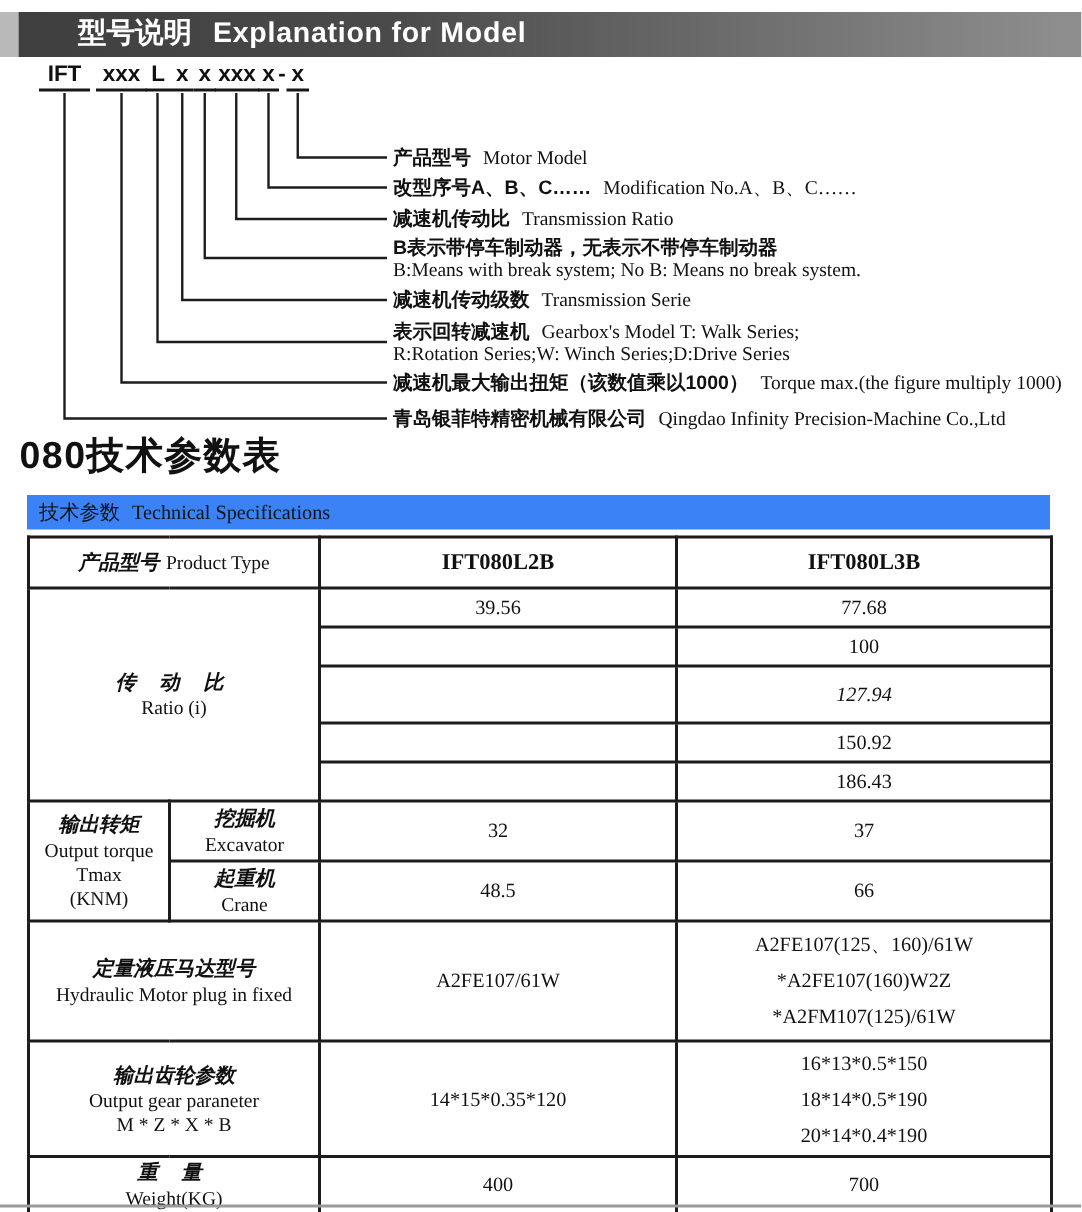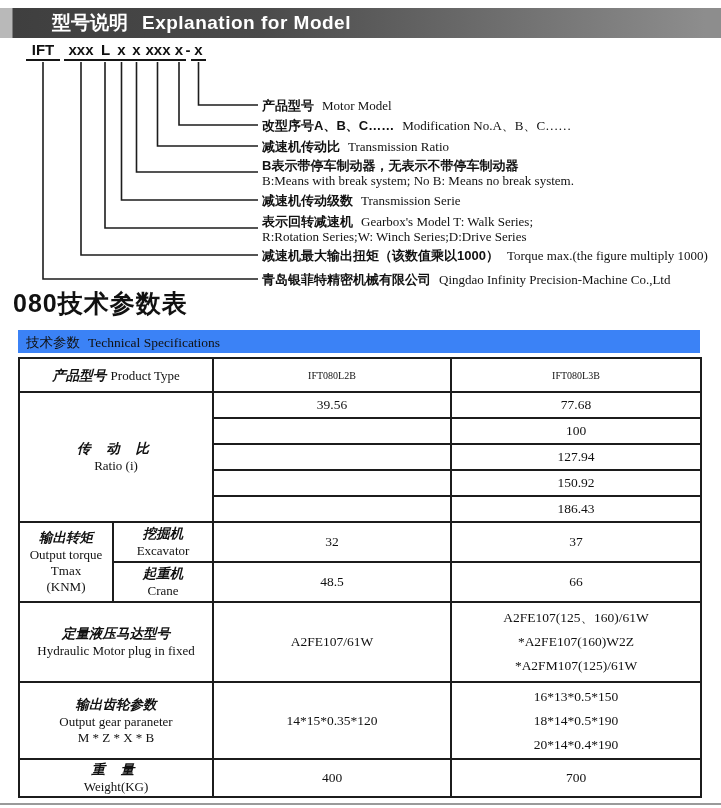--- a/index.html
+++ b/index.html
@@ -33,21 +33,21 @@
            line-height:23px;white-space:nowrap;}
   .specbar .cn{font-size:13.5px;margin-left:8px;margin-right:8px;}
   .specbar .en{font-family:"Liberation Serif","DejaVu Serif",serif;font-size:13.5px;}
 
   
   table.spec{position:absolute;top:357px;left:18px;width:682px;border-collapse:collapse;table-layout:fixed;}
   table.spec td{border:2px solid #1c1c1c;text-align:center;vertical-align:middle;padding:0;}
   .cnb{font-size:13.5px;font-weight:bold;font-style:italic;}
   .ens{font-family:"Liberation Serif","DejaVu Serif",serif;font-size:13px;font-weight:normal;}
   .val{font-family:"Liberation Serif","DejaVu Serif",serif;font-size:13.5px;}
-  .ptype{font-family:"Liberation Serif","DejaVu Serif",serif;font-size:10px;font-weight:normal;}
+  .ptype{font-family:"Liberation Serif","DejaVu Serif",serif;font-size:15px;font-weight:bold;}
   .sp-wide{letter-spacing:6px;}
   .mline{line-height:24px;}
 
   
   .bottom-rule{position:absolute;top:803px;left:0;width:721px;height:2px;background:#9a9a9a;}
 </style>
 </head>
 <body>
 
 <div id="page">
@@ -135,21 +135,21 @@
         <div class="cnb sp-wide">传 动 比</div>
         <div class="ens">Ratio (i)</div>
       </td>
       <td class="val">39.56</td>
       <td class="val">77.68</td>
     </tr>
     <tr style="height:26px;">
       <td class="val"></td>
       <td class="val">100</td>
     </tr>
-    <tr style="height:26px;">
+    <tr style="height:38px;font-style:italic;">
       <td class="val"></td>
       <td class="val">127.94</td>
     </tr>
     <tr style="height:26px;">
       <td class="val"></td>
       <td class="val">150.92</td>
     </tr>
     <tr style="height:26px;">
       <td class="val"></td>
       <td class="val">186.43</td>

